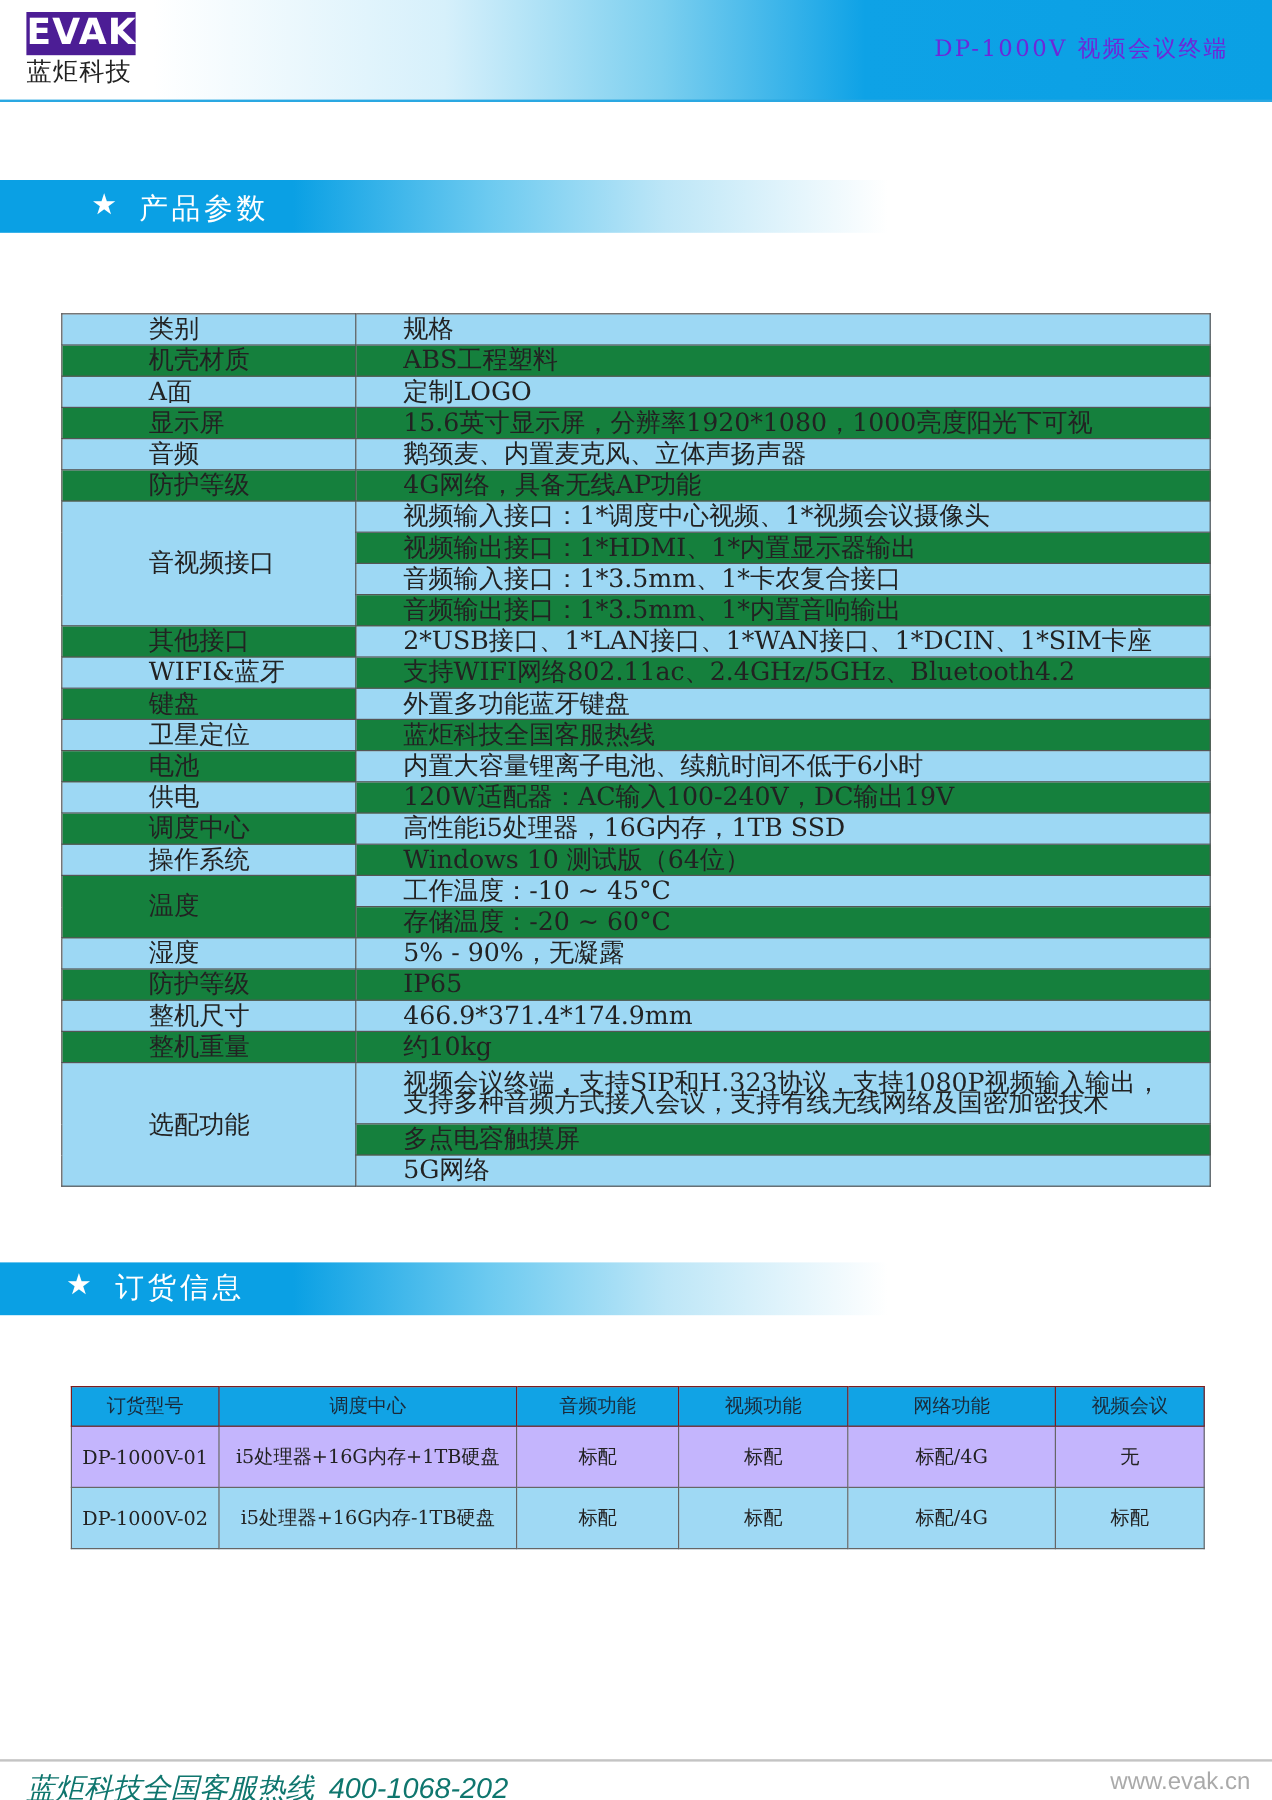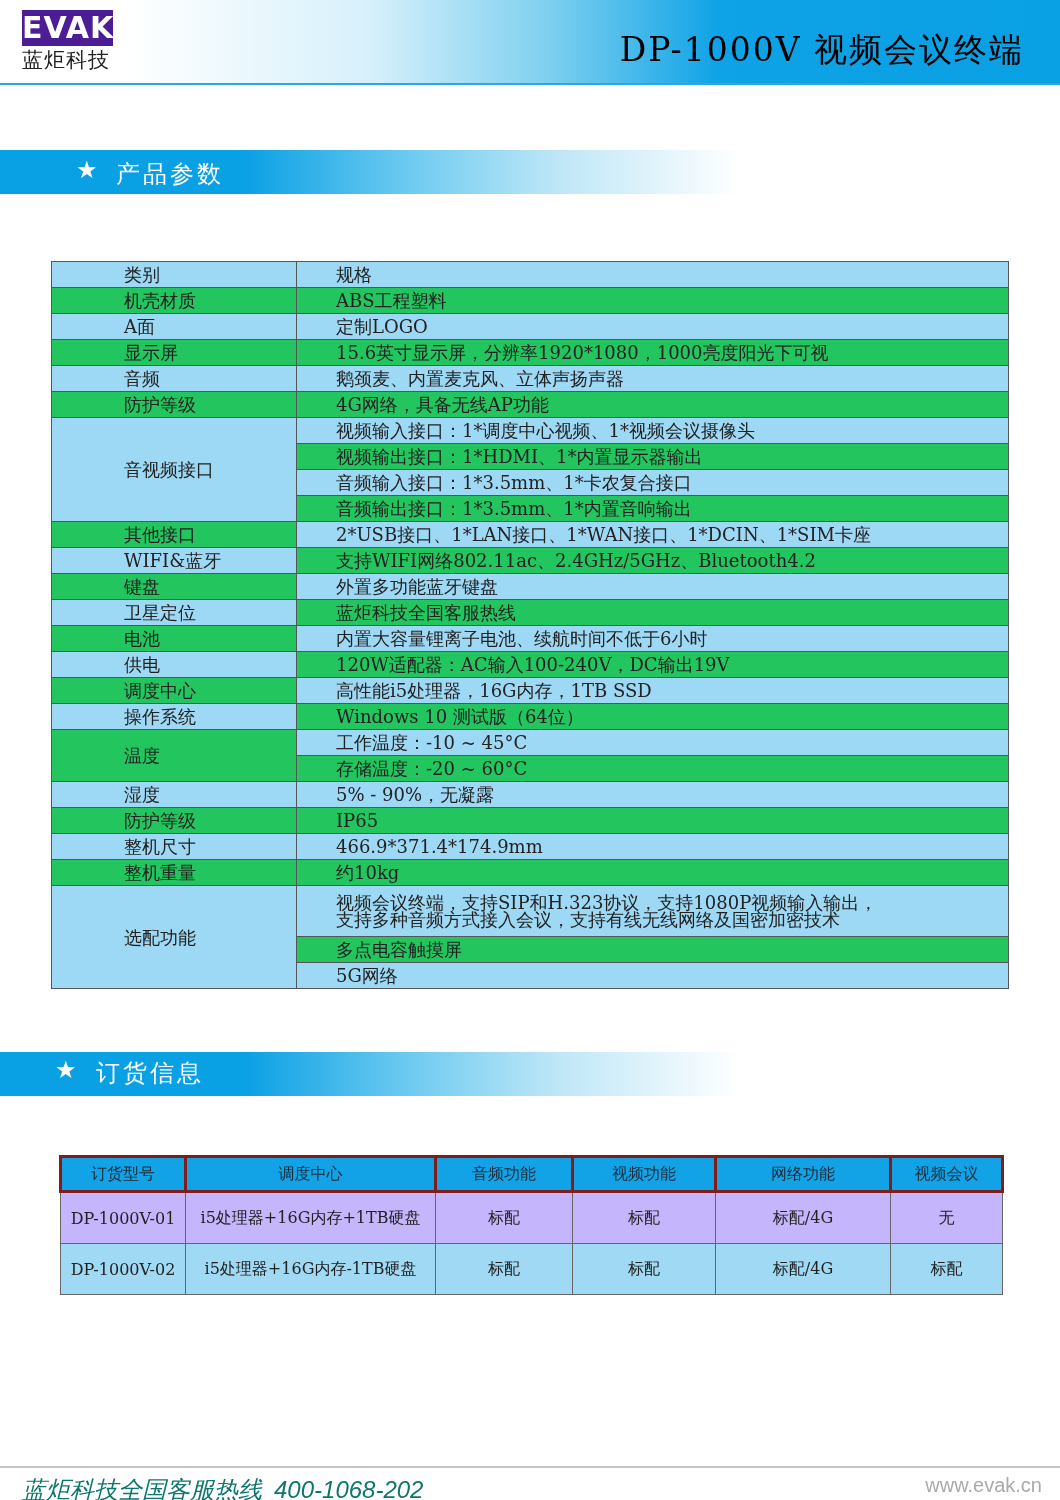--- a/index.html
+++ b/index.html
@@ -1,34 +1,34 @@
 <!DOCTYPE html>
 <html><head>
 <meta charset="utf-8">
 <style>
   html,body{margin:0;padding:0;}
   body{width:1060px;height:1500px;background:#fff;position:relative;overflow:hidden;font-family:"DejaVu Serif","Liberation Serif",serif;color:#222;}
   .header{position:absolute;left:0;top:0;width:1060px;height:84px;background:linear-gradient(90deg,#ffffff 0%,#ffffff 12%,#d6f0fb 35%,#7ccfef 52%,#0ea2e6 68%,#0aa0e4 100%);}
   .header-line{position:absolute;left:0;top:83px;width:1060px;height:2px;background:#2aa8e2;}
   .logo-box{position:absolute;left:22px;top:10px;width:91px;height:36px;background:#4c1d95;color:#fff;font-family:"DejaVu Sans","Liberation Sans",sans-serif;font-weight:bold;font-size:30px;line-height:36px;text-align:center;letter-spacing:1px;}
   .logo-cn{position:absolute;left:22px;top:46px;width:95px;font-family:"DejaVu Sans","Liberation Sans",sans-serif;font-size:21px;color:#222;letter-spacing:1px;}
-  .doc-title{position:absolute;right:36px;top:28px;color:#000000;font-size:33px;letter-spacing:2px;text-align:center;}
+  .doc-title{position:absolute;right:36px;top:28px;color:#6d28d9;font-size:19px;letter-spacing:2px;text-align:center;}
   .section-bar{position:absolute;left:0;width:740px;height:44px;background:linear-gradient(90deg,#0aa0e4 0%,#0aa0e4 33%,#6ccaf0 55%,#bde6f7 75%,#ffffff 100%);}
   .section-bar .star{position:absolute;left:76px;top:6px;color:#fff;font-size:24px;font-family:"DejaVu Sans",sans-serif;}
   .section-bar .label{position:absolute;left:116px;top:8px;color:#fff;font-size:24px;letter-spacing:3px;}
   #bar2 .star{left:55px;top:4px;}
   #bar2 .label{left:96px;top:5px;}
-  .spec{position:absolute;left:51px;top:261px;width:958px;border-collapse:collapse;font-size:18px;}
+  .spec{position:absolute;left:51px;top:261px;width:958px;border-collapse:collapse;font-size:21px;}
   .spec td{border:1px solid #555;padding:0;height:25px;line-height:25px;}
   .spec td.k{width:245px;padding-left:72px;box-sizing:border-box;}
   .spec td.v{padding-left:39px;}
   .dark{background:#9dd8f4;}
-  .light{background:#22c55e;}
+  .light{background:#15803d;}
   .order{position:absolute;left:59px;top:1155px;width:945px;border-collapse:collapse;font-size:16px;text-align:center;}
-  .order th{background:#11a3e5;color:#1a2a3a;font-weight:normal;height:30px;border:3px solid #7f1d1d;}
+  .order th{background:#11a3e5;color:#1a2a3a;font-weight:normal;height:30px;border:1px solid #7f1d1d;}
   .order td{border:1px solid #666;height:48px;}
   .order tr.r1 td{background:#c4b5fd;}
   .order tr.r2 td{background:#9fd9f4;}
   .footer-line{position:absolute;left:0;top:1466px;width:1060px;height:2px;background:#c4c4c4;}
   .footer-left{position:absolute;left:22px;top:1474px;color:#0f766e;font-size:24px;font-family:"DejaVu Sans","Liberation Sans",sans-serif;font-style:italic;}
   .footer-left .phone{margin-left:12px;font-family:"Liberation Sans",sans-serif;}
   .footer-right{position:absolute;right:18px;top:1474px;color:#aaa;font-size:20px;font-family:"Liberation Sans",sans-serif;}
 </style>
 </head>
 <body>

